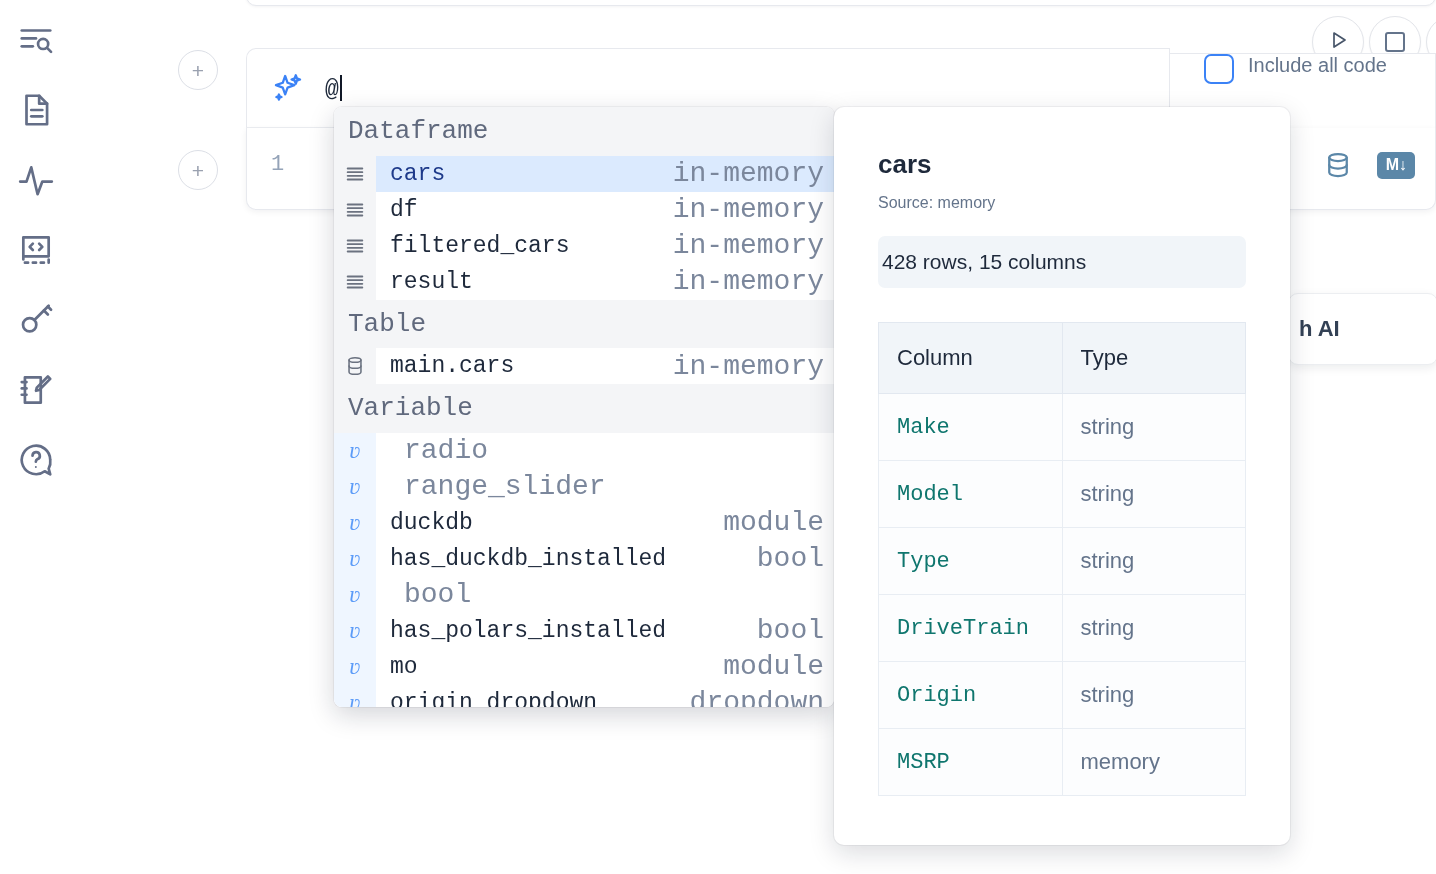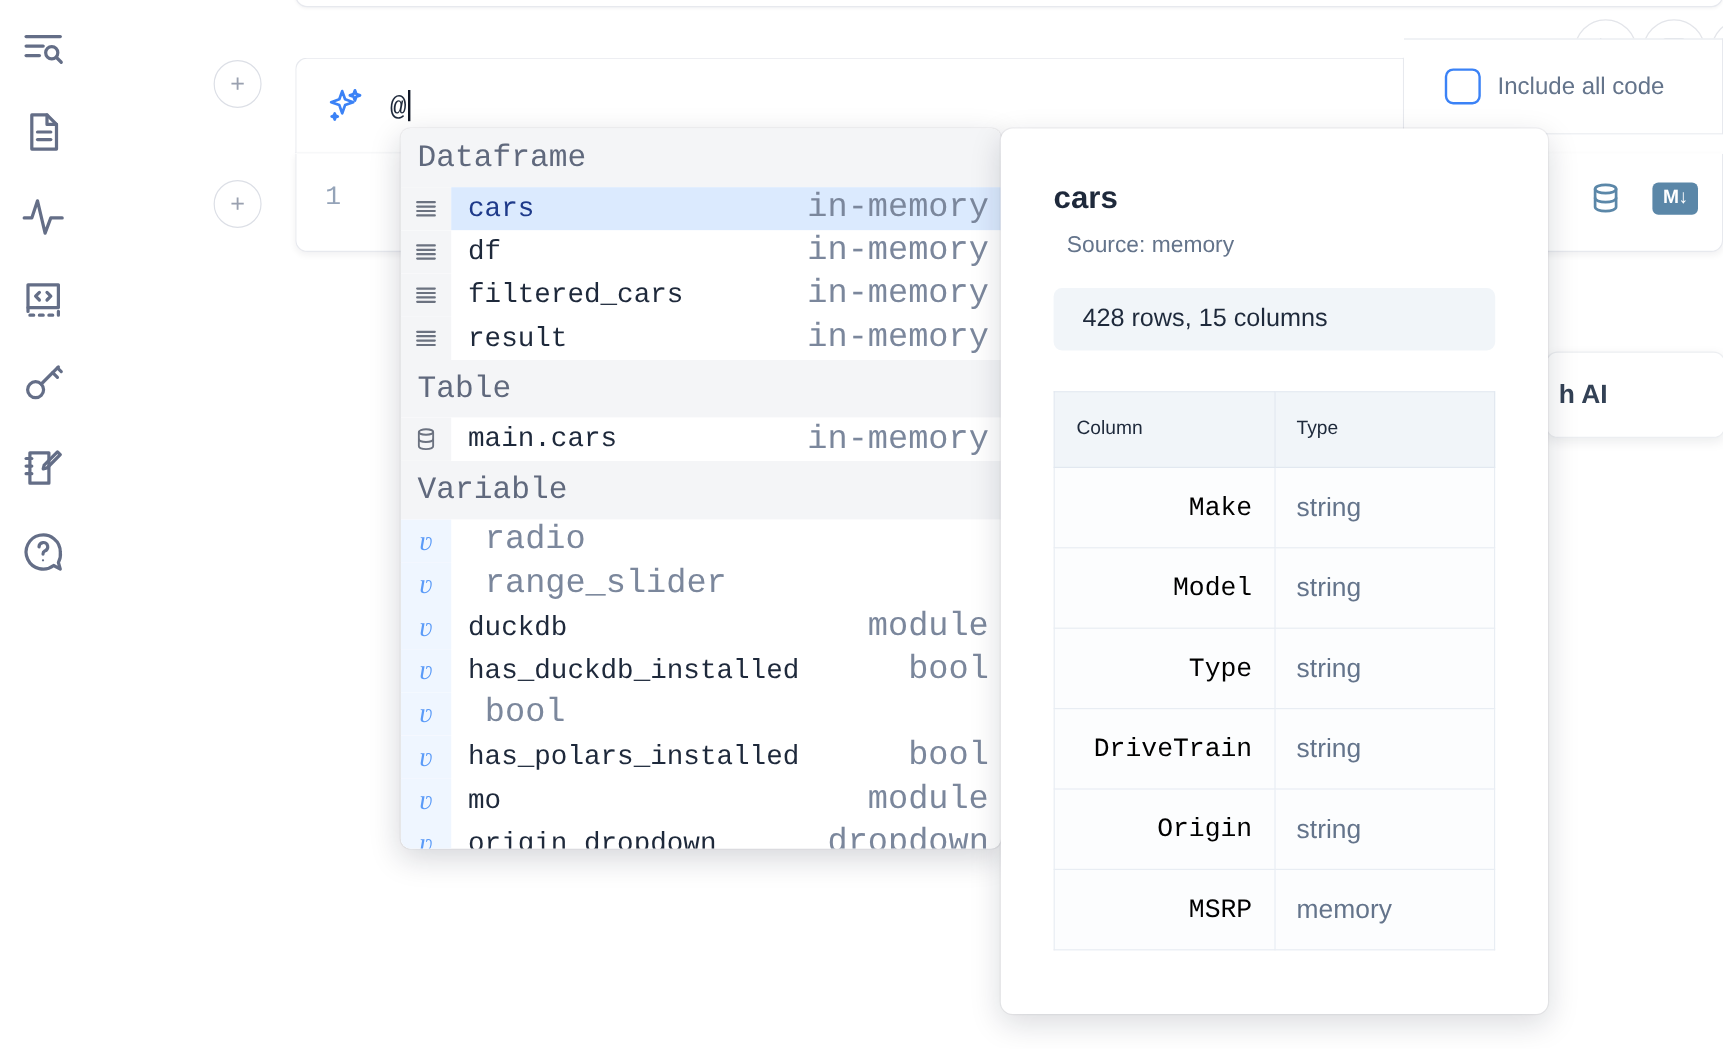--- a/index.html
+++ b/index.html
@@ -54,24 +54,24 @@
     font-family: "Liberation Mono", monospace; font-size: 23px; color: #1e293b;
     line-height: 1; position: relative; top: 4px; white-space: pre;
   }
   .caret {
     display: inline-block; width: 2px; height: 26px; background: #111827;
     vertical-align: -5px; margin-left: 1px;
   }
 
   
   .prompt-right {
-    position: absolute; left: 1170px; top: 32px; width: 266px; height: 80px;
+    position: absolute; left: 1170px; top: 53px; width: 266px; height: 80px;
     background: #fff; border-top: 1px solid #e7e9ee; border-right: 1px solid #e7e9ee;
     border-bottom: 1px solid #eceef2;
-    display: flex; align-items: center; padding-left: 34px;
+    display: flex; padding-left: 34px;
   }
   .chk {
     width: 30px; height: 30px; border: 2px solid #3b82f6; border-radius: 7px;
     background: #fff; flex: 0 0 auto; cursor: pointer;
   }
   .chk-label {
     margin-left: 14px; font-size: 20px; color: #64748b;
     font-family: "Liberation Sans", sans-serif; white-space: nowrap;
   }
 
@@ -168,41 +168,40 @@
     position: absolute; left: 834px; top: 107px; width: 456px; height: 738px;
     background: #fff; border-radius: 10px;
     box-shadow: 0 8px 26px rgba(15,23,42,0.15), 0 0 0 1px rgba(15,23,42,0.05);
     overflow: hidden; padding: 42px 44px 0 44px;
   }
   .docs-title {
     font-size: 26px; font-weight: bold; color: #1e293b; margin: 0 0 14px 0;
     font-family: "Liberation Sans", sans-serif;
   }
   .docs-source {
-    font-size: 19px; color: #64748b; margin-bottom: 24px;
+    font-size: 16px; color: #64748b; margin-bottom: 24px;
     font-family: "Liberation Sans", sans-serif;
-    margin-left: 11px;
   }
   .docs-shape {
-    background: #f1f5f9; border-radius: 7px; padding: 14px 24px;
+    background: #f1f5f9; border-radius: 7px; padding: 14px 4px;
     font-size: 21px; color: #1e293b; margin-bottom: 34px;
     font-family: "Liberation Sans", sans-serif;
   }
   .docs-table { width: 100%; border-collapse: collapse; table-layout: fixed; }
   .docs-table th {
     background: #f1f5f9; text-align: left; font-weight: normal;
-    font-size: 16px; color: #1e293b; padding: 22px 18px;
+    font-size: 22px; color: #1e293b; padding: 22px 18px;
     border: 1px solid #e2e8f0;
     font-family: "Liberation Sans", sans-serif;
   }
   .docs-table td {
     border: 1px solid #e8edf3; padding: 20px 18px; font-size: 22px;
     background: #fcfdfe;
   }
-  .docs-table td.col-name { font-family: "Liberation Mono", monospace; color: #000000; text-align: right; }
+  .docs-table td.col-name { font-family: "Liberation Mono", monospace; color: #0f766e; }
   .docs-table td.col-type { font-family: "Liberation Sans", sans-serif; color: #64748b; }
 </style>
 </head>
 <body>
 
 <div id="root">
 
   <div class="rail">
     <div class="rail-btn">
       <span>

